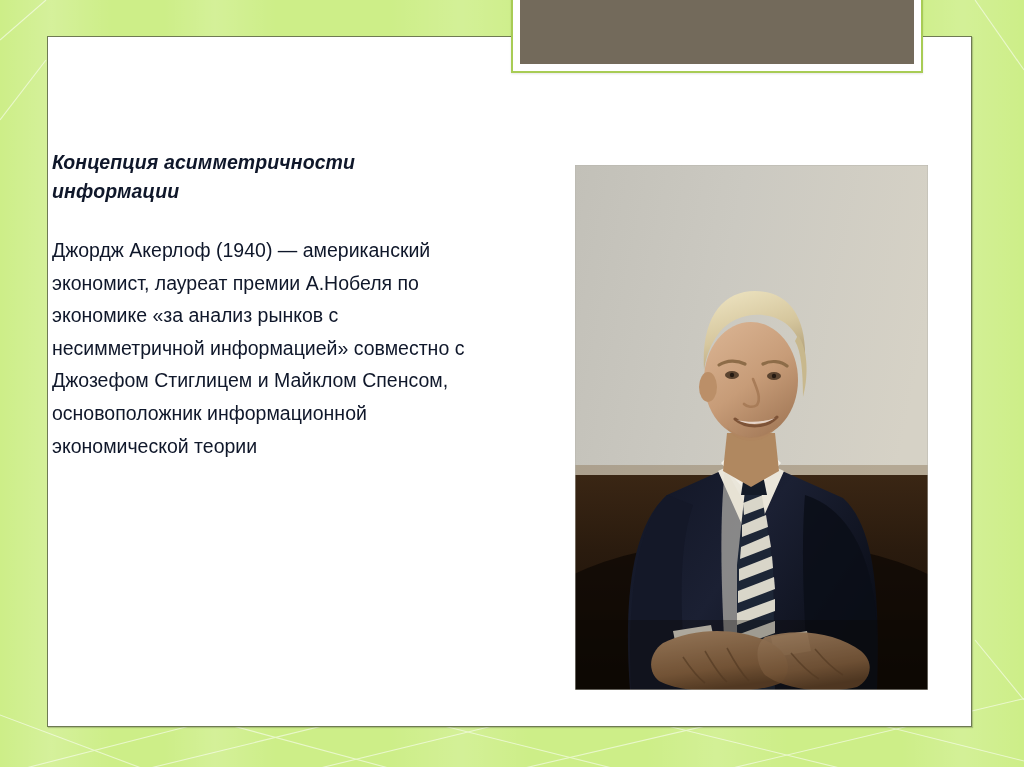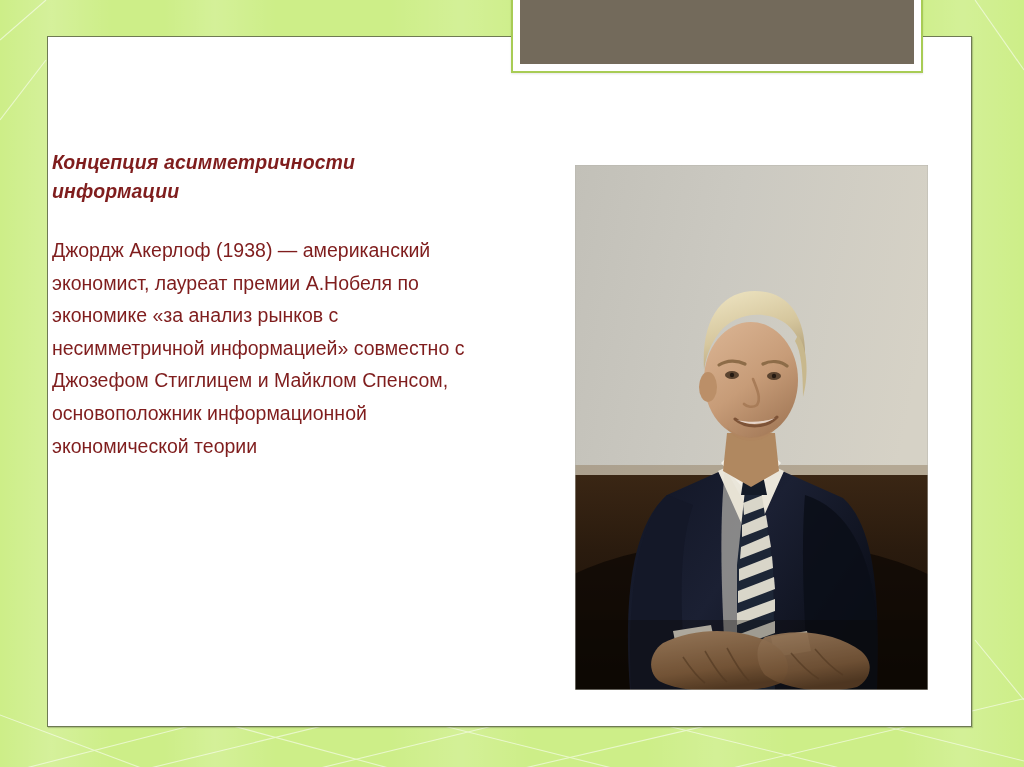--- a/index.html
+++ b/index.html
@@ -83,21 +83,21 @@
     height: 100%;
     background: #736a5b;
   }
 
   
   #textblock {
     position: absolute;
     left: 52px;
     top: 148px;
     width: 420px;
-    color: #7f1d1d;
+    color: #0f172a;
   }
   #heading {
     font-size: 19.5px;
     font-weight: bold;
     font-style: italic;
     line-height: 28.5px;
     letter-spacing: 0.1px;
     white-space: pre-line;
   }
   #body-text {
@@ -145,21 +145,21 @@
   </svg>
 
   <div id="panel"></div>
 
   <div id="banner">
     <div class="fill"></div>
   </div>
 
   <div id="textblock">
     <div id="heading">Концепция асимметричности информации</div>
-    <div id="body-text">Джордж Акерлоф (1938) — американский экономист, лауреат премии А.Нобеля по экономике «за анализ рынков с несимметричной информацией» совместно с Джозефом Стиглицем и Майклом Спенсом, основоположник информационной экономической теории</div>
+    <div id="body-text">Джордж Акерлоф (1940) — американский экономист, лауреат премии А.Нобеля по экономике «за анализ рынков с несимметричной информацией» совместно с Джозефом Стиглицем и Майклом Спенсом, основоположник информационной экономической теории</div>
   </div>
 
   <div id="photo">
     <svg viewBox="0 0 353 525" preserveAspectRatio="none">
       <defs>
         <linearGradient id="wallG" x1="0" y1="0" x2="1" y2="0.3">
           <stop offset="0%" stop-color="#c2c0b8"></stop>
           <stop offset="45%" stop-color="#cbc9c1"></stop>
           <stop offset="100%" stop-color="#d6d2c6"></stop>
         </linearGradient>

